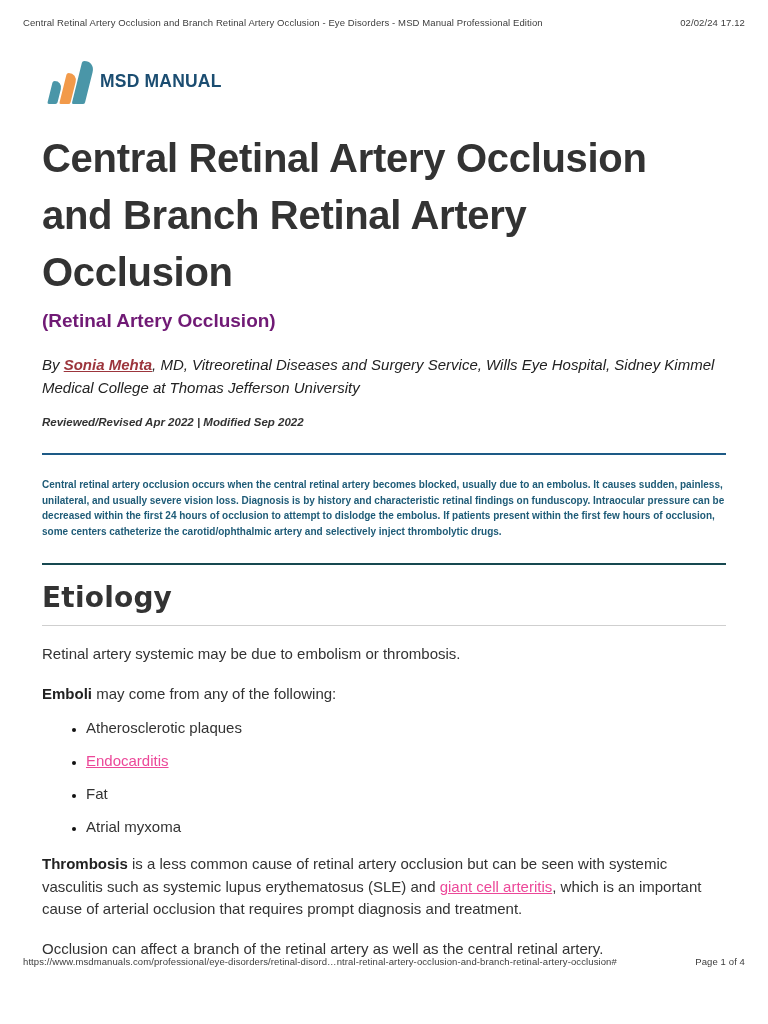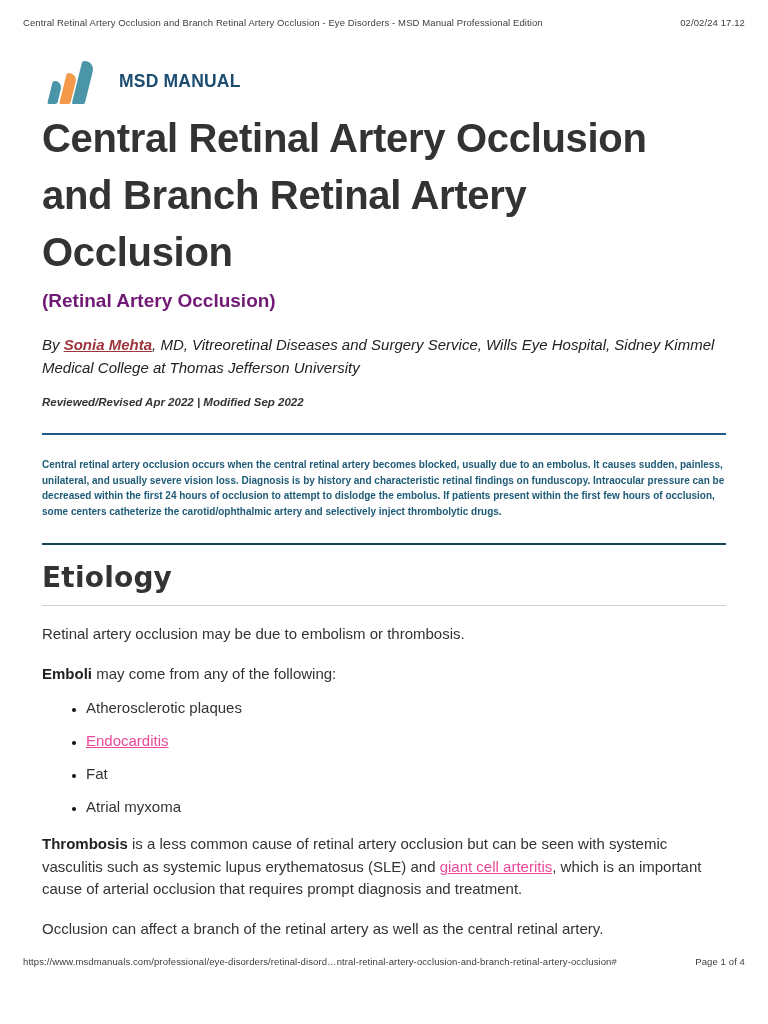--- a/index.html
+++ b/index.html
@@ -32,28 +32,28 @@
     width: 684px;
   }
 
   
   .logo-row { display: flex; align-items: center; }
   .logo-stripes { display: flex; align-items: flex-end; gap: 3px; height: 48px; padding: 0 6px 2px 8px; }
   .stripe { transform: skewX(-14deg); }
   .stripe.s1 { width: 10px; height: 23px; background: #4a96a8; border-radius: 2px 9px 2px 2px; }
   .stripe.s2 { width: 11px; height: 31px; background: #f29a4a; border-radius: 2px 10px 2px 2px; }
   .stripe.s3 { width: 13px; height: 43px; background: #4a96a8; border-radius: 2px 12px 2px 2px; }
-  .logo-text { margin-left: 23px; line-height: 1.12; }
+  .logo-text { margin-left: 4px; line-height: 1.12; }
   .logo-text .l1, .logo-text .l2 {
     font-size: 17.5px; font-weight: bold; color: #1b4d71; letter-spacing: 0.2px;
   }
 
   
   h1.article-title {
-    margin-top: 4px;
+    margin-top: 24px;
     font-size: 40px;
     font-weight: bold;
     color: #333;
     line-height: 1.42;
     letter-spacing: -0.3px;
     max-width: 665px;
   }
   .article-subtitle {
     margin-top: 10px;
     font-size: 19px;
@@ -162,21 +162,21 @@
   <hr class="rule-blue">
 
   <p class="summary">Central retinal artery occlusion occurs when the central retinal artery becomes blocked, usually due to an embolus. It causes sudden, painless, unilateral, and usually severe vision loss. Diagnosis is by history and characteristic retinal findings on funduscopy. Intraocular pressure can be decreased within the first 24 hours of occlusion to attempt to dislodge the embolus. If patients present within the first few hours of occlusion, some centers catheterize the carotid/ophthalmic artery and selectively inject thrombolytic drugs.</p>
 
   <hr class="rule-teal">
 
   <h2 class="section-heading">Etiology</h2>
 
   <hr class="rule-gray">
 
-  <p class="body-p">Retinal artery occlusion may be due to embolism or thrombosis.</p>
+  <p class="body-p">Retinal artery systemic may be due to embolism or thrombosis.</p>
 
   <p class="body-p"><b>Emboli</b><span> may come from any of the following:</span></p>
 
   <ul class="bullet-list">
     <li><span>Atherosclerotic plaques</span></li>
     <li><a class="red-link">Endocarditis</a></li>
     <li><span>Fat</span></li>
     <li><span>Atrial myxoma</span></li>
   </ul>
 

